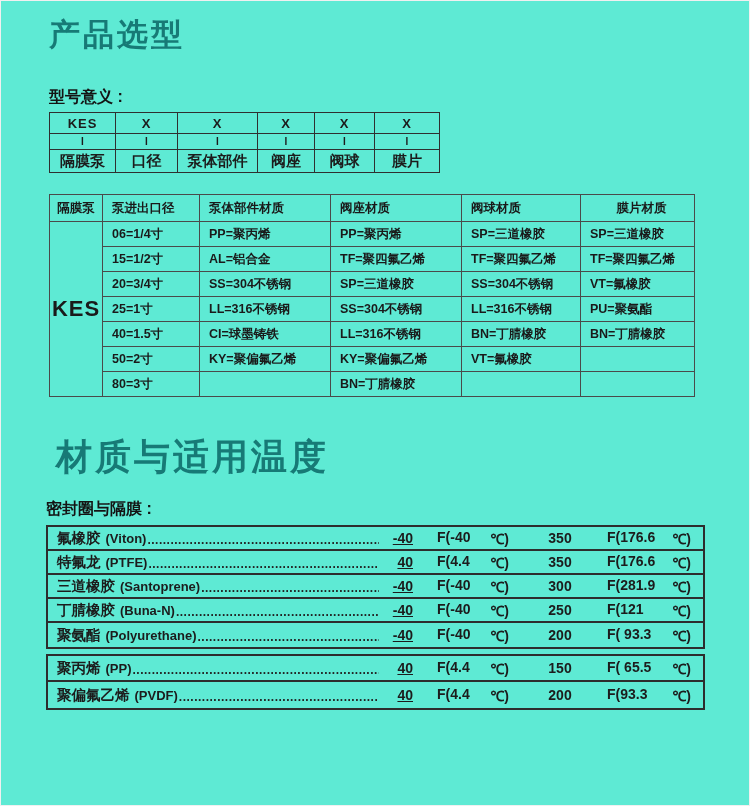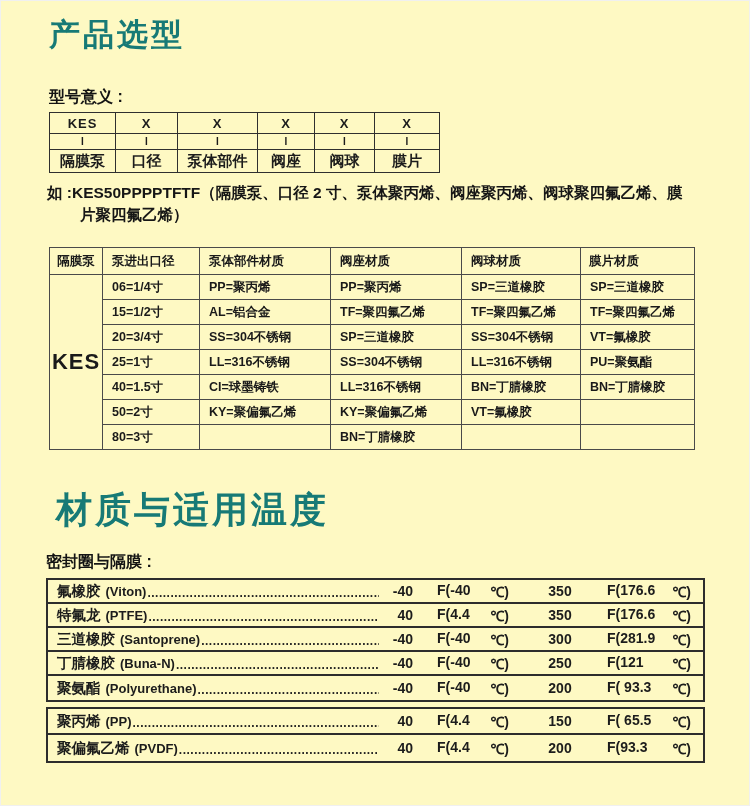--- a/index.html
+++ b/index.html
@@ -4,21 +4,21 @@
 <style>
   * { margin:0; padding:0; box-sizing:border-box; }
   html,body { background:#ffffff; }
   body {
     width:750px; height:806px;
     font-family:"Liberation Sans", sans-serif;
     color:#1c1c1c;
     position:relative;
     overflow:hidden;
   }
-  .page { position:absolute; inset:0; background:#fef9c3; border:1px solid #f0f0f0; }
+  .page { position:absolute; inset:0; background:#5eead4; border:1px solid #f0f0f0; }
 
   
   .sec-title {
     color:#177a76;
     font-weight:700;
     letter-spacing:3px;
   }
   .title-1 { font-size:31px; margin:13px 0 0 48px; }
   .title-2 { font-size:36px; margin:36px 0 0 55px; }
 
@@ -62,21 +62,21 @@
     height:25px; vertical-align:middle;
     white-space:nowrap; overflow:hidden;
   }
   .sel-table th { height:27px; font-size:12.5px; }
   .sel-table .c-brand { text-align:center; padding-left:0; }
   .sel-table td.brand-cell {
     font-size:22px; letter-spacing:1px; text-align:center; padding-left:0;
     font-weight:700;
   }
   .sc0{width:53px}.sc1{width:97px}.sc2{width:131px}.sc3{width:131px}.sc4{width:119px}.sc5{width:114px}
-  .sel-table th.sc5 { padding-left:8px; }
+  .sel-table th.sc5 { text-align:center; padding-left:8px; }
 
   
   .temp-table {
     margin-left:45px; width:659px;
     border:2px solid #2d2d2d;
   }
   .seal-table  { margin-top:5px; }
   .fluid-table { margin-top:5px; }
   .temp-row {
     display:flex; align-items:center;
@@ -87,21 +87,21 @@
   .temp-row:last-child { border-bottom:none; }
   .t-name-cn { font-size:14.5px; font-weight:700; white-space:nowrap; }
   .t-name-en { font-size:13px; font-weight:700; margin-left:5px; white-space:nowrap; }
   .t-dots {
     flex:1; overflow:hidden; white-space:nowrap;
     font-size:12px; font-weight:600; letter-spacing:0.5px;
     margin:3px 0 0 1px; color:#222;
   }
   .t-dots::after { content:"......................................................................................................................................................................"; }
   .t-num { font-size:14px; font-weight:600; white-space:nowrap; }
-  .t-flow  { width:34px; text-align:right; }
+  .t-flow  { width:34px; text-align:right;text-decoration:underline; }
   .t-clow  { margin-left:24px; width:72px; display:flex; justify-content:space-between; }
   .t-fhigh { margin-left:30px; width:42px; text-align:center; }
   .t-chigh { margin-left:26px; width:84px; display:flex; justify-content:space-between; }
 </style>
 </head>
 <body>
 
 <div class="page">
 
   <h1 class="sec-title title-1">产品选型</h1>
@@ -130,24 +130,20 @@
       <td>隔膜泵</td>
       <td>口径</td>
       <td>泵体部件</td>
       <td>阀座</td>
       <td>阀球</td>
       <td>膜片</td>
     </tr>
   </tbody>
     </table>
 
-  <div class="example">
-    <div class="line1">如 :KES50PPPPTFTF（隔膜泵、口径 2 寸、泵体聚丙烯、阀座聚丙烯、阀球聚四氟乙烯、膜</div>
-    <div class="line2">片聚四氟乙烯）</div>
-  </div>
 
   <table class="sel-table">
     <tbody>
         <tr>
       <th class="sc0 c-brand">隔膜泵</th>
       <th class="sc1">泵进出口径</th>
       <th class="sc2">泵体部件材质</th>
       <th class="sc3">阀座材质</th>
       <th class="sc4">阀球材质</th>
       <th class="sc5">膜片材质</th>

